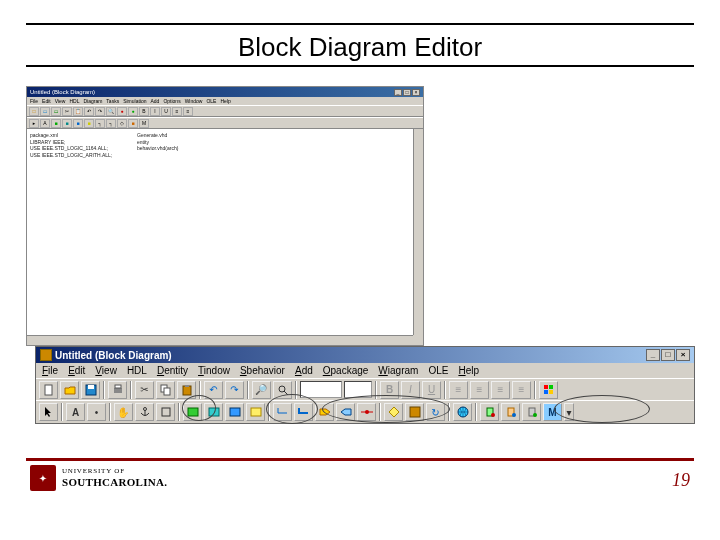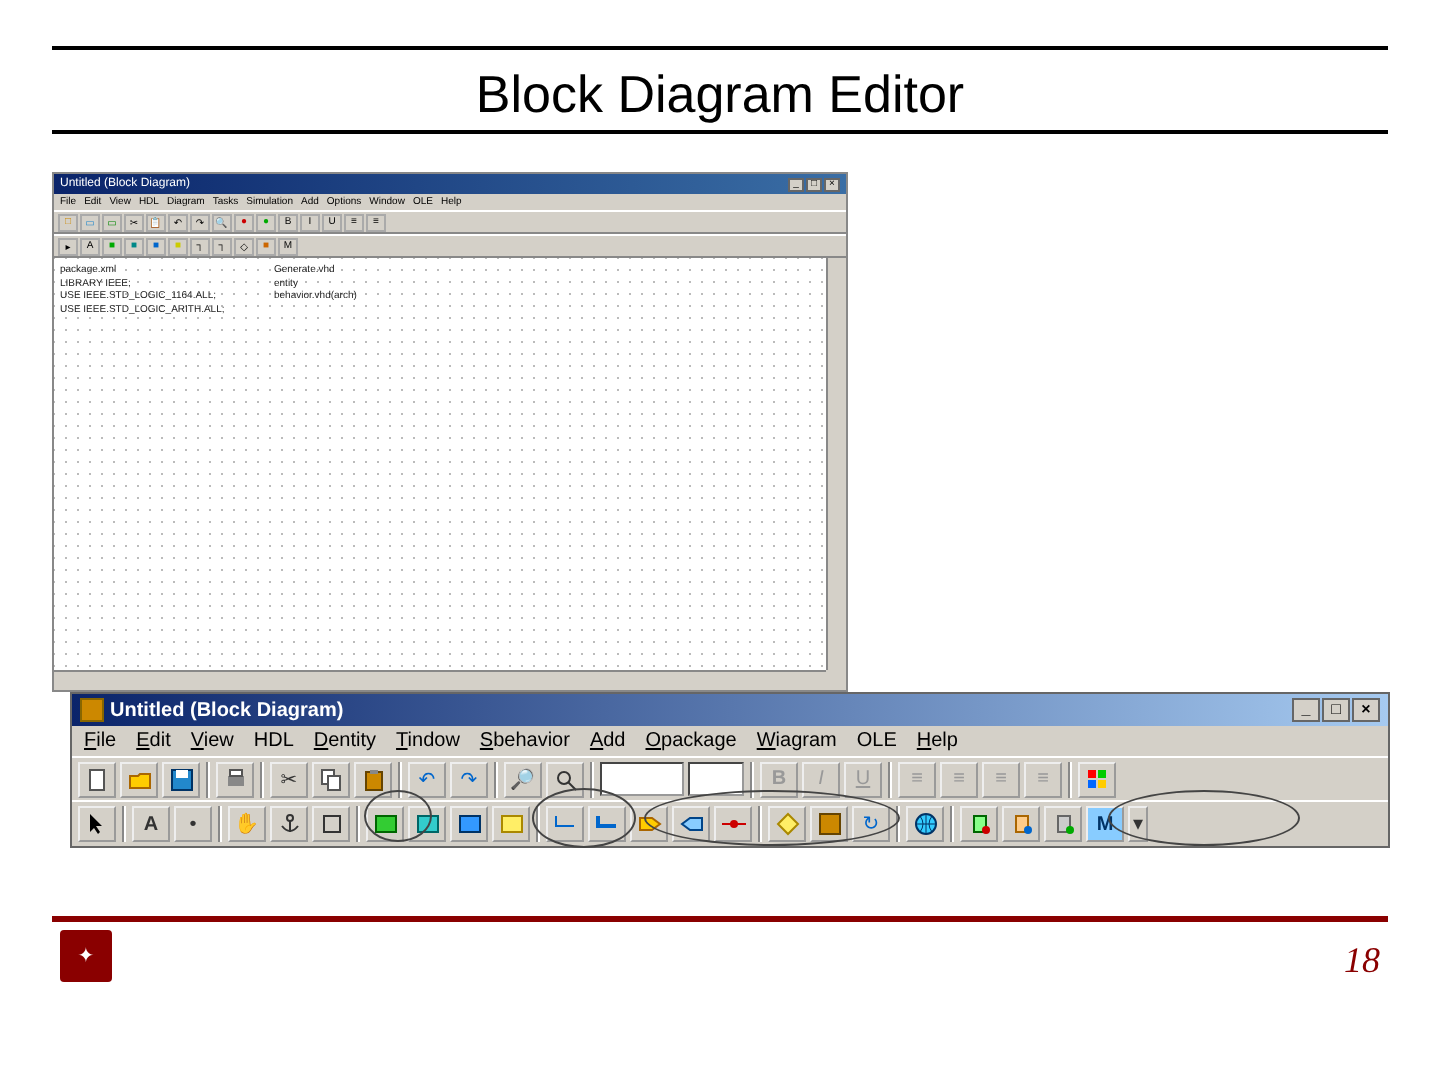--- a/index.html
+++ b/index.html
@@ -341,15 +341,19 @@
     </div>
     <div class="circle c1"></div>
     <div class="circle c2"></div>
     <div class="circle c3"></div>
     <div class="circle c4"></div>
   </div>
 
   <div class="footer-rule"></div>
   <div class="logo">
     <div class="logo-badge">✦</div>
+    <div class="logo-text">
+      <span class="uni">UNIVERSITY OF</span>
+      <span class="sc">SOUTHCAROLINA.</span>
+    </div>
   </div>
-  <div class="page-num">18</div>
+  <div class="page-num">19</div>
 </div>
 
 </body></html>

